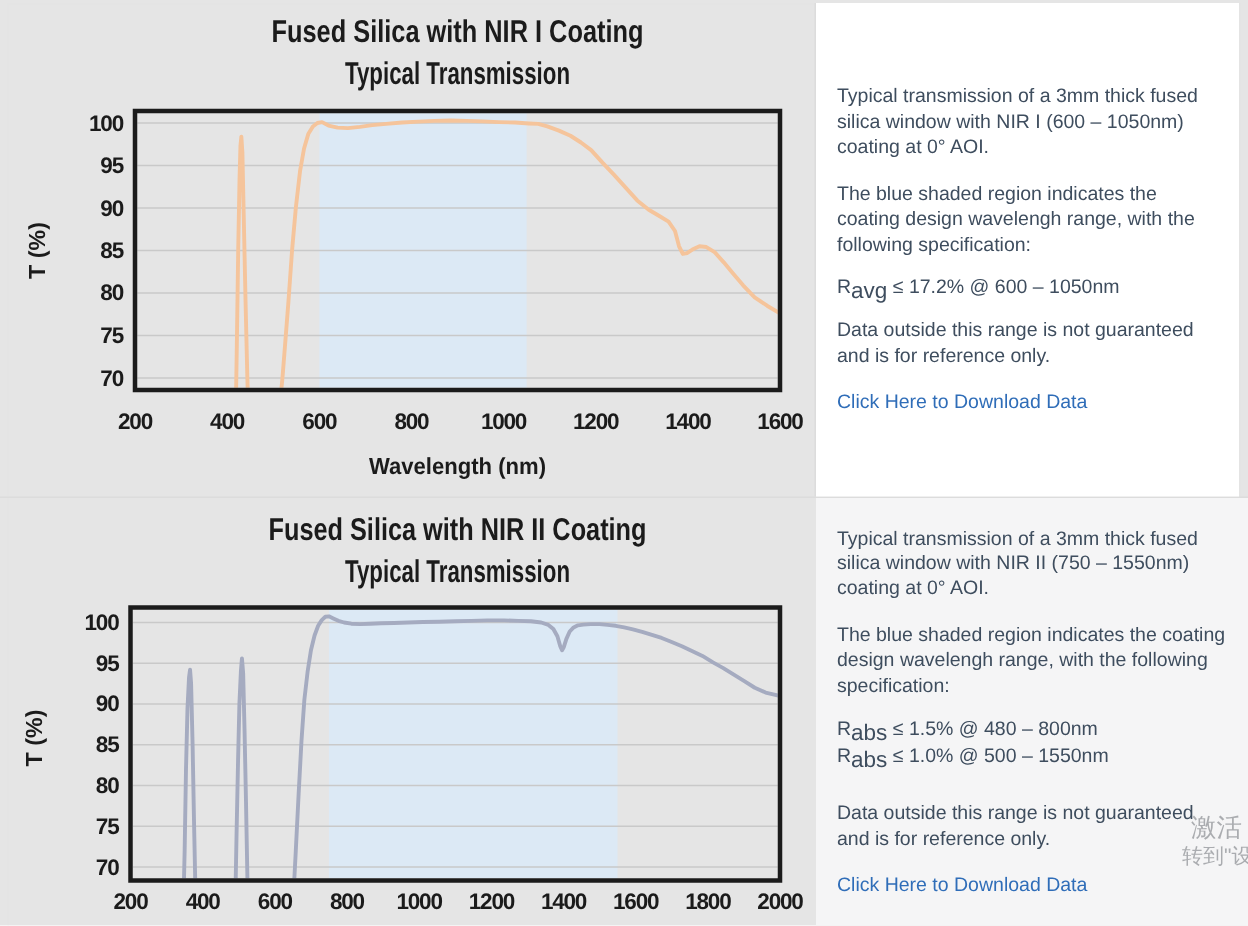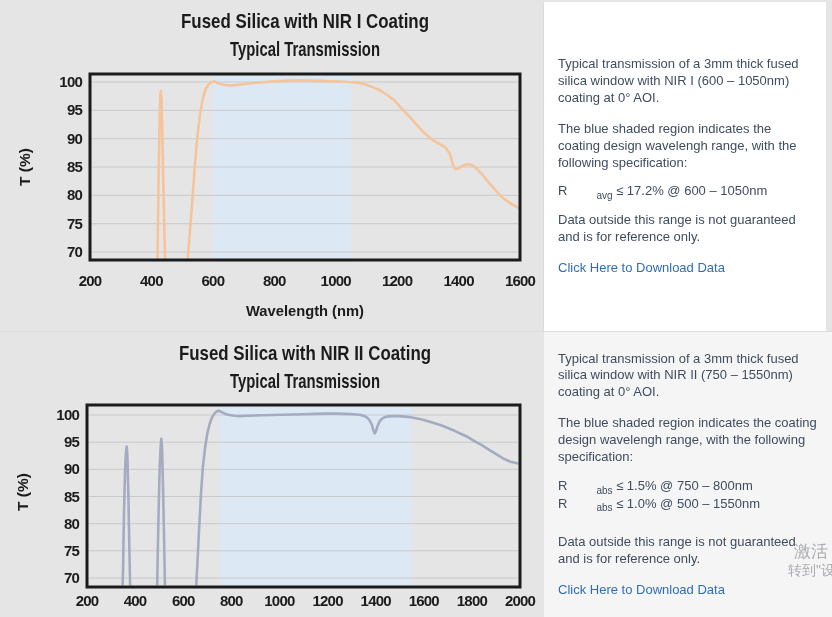--- a/index.html
+++ b/index.html
@@ -16,21 +16,21 @@
   
   .panel{position:absolute;display:flex;flex-direction:column;justify-content:center;
          color:#3e4d5e;font-size:13px;line-height:1.3;
          padding:0 14px;box-sizing:border-box;}
   #panel-top{left:544px;top:2px;width:282px;height:329px;background:#ffffff;}
   #panel-bottom{left:544px;top:332px;width:288px;height:285px;background:#f5f5f6;}
   .panel p{margin:7px 0;}
   .spec-line{margin:1px 0;}
   .spec-block{margin:4px 0;}
   .gap-top{margin-top:16px !important;}
-  sub{font-size:10px;line-height:0;margin-left:29px;}
+  sub{font-size:15px;line-height:0;}
   .dl-link{color:#2f6db8;margin:7px 0;cursor:pointer;}
   
   #watermark{position:absolute;left:788px;top:542px;color:rgba(125,128,132,0.62);
              text-align:left;white-space:nowrap;pointer-events:none;}
   #watermark .wm1{font-size:17px;line-height:20px;padding-left:6px;}
   #watermark .wm2{font-size:14px;line-height:17px;}
 </style>
 </head>
 <body>
 
@@ -128,21 +128,21 @@
       <div class="spec-line"><span>R</span><sub>avg</sub><span> ≤ 17.2% @ 600 – 1050nm</span></div>
     </div>
     <p>Data outside this range is not guaranteed and is for reference only.</p>
     <div class="dl-link">Click Here to Download Data</div>
   </div>
 
   <div id="panel-bottom" class="panel">
     <p>Typical transmission of a 3mm thick fused silica window with NIR II (750 – 1550nm) coating at 0° AOI.</p>
     <p>The blue shaded region indicates the coating design wavelengh range, with the following specification:</p>
     <div class="spec-block">
-      <div class="spec-line"><span>R</span><sub>abs</sub><span> ≤ 1.5% @ 750 – 800nm</span></div>
+      <div class="spec-line"><span>R</span><sub>abs</sub><span> ≤ 1.5% @ 480 – 800nm</span></div>
       <div class="spec-line"><span>R</span><sub>abs</sub><span> ≤ 1.0% @ 500 – 1550nm</span></div>
     </div>
     <p class="gap-top">Data outside this range is not guaranteed and is for reference only.</p>
     <div class="dl-link">Click Here to Download Data</div>
   </div>
 
   <div id="watermark">
     <div class="wm1">激活 W</div>
     <div class="wm2">转到"设置</div>
   </div>

